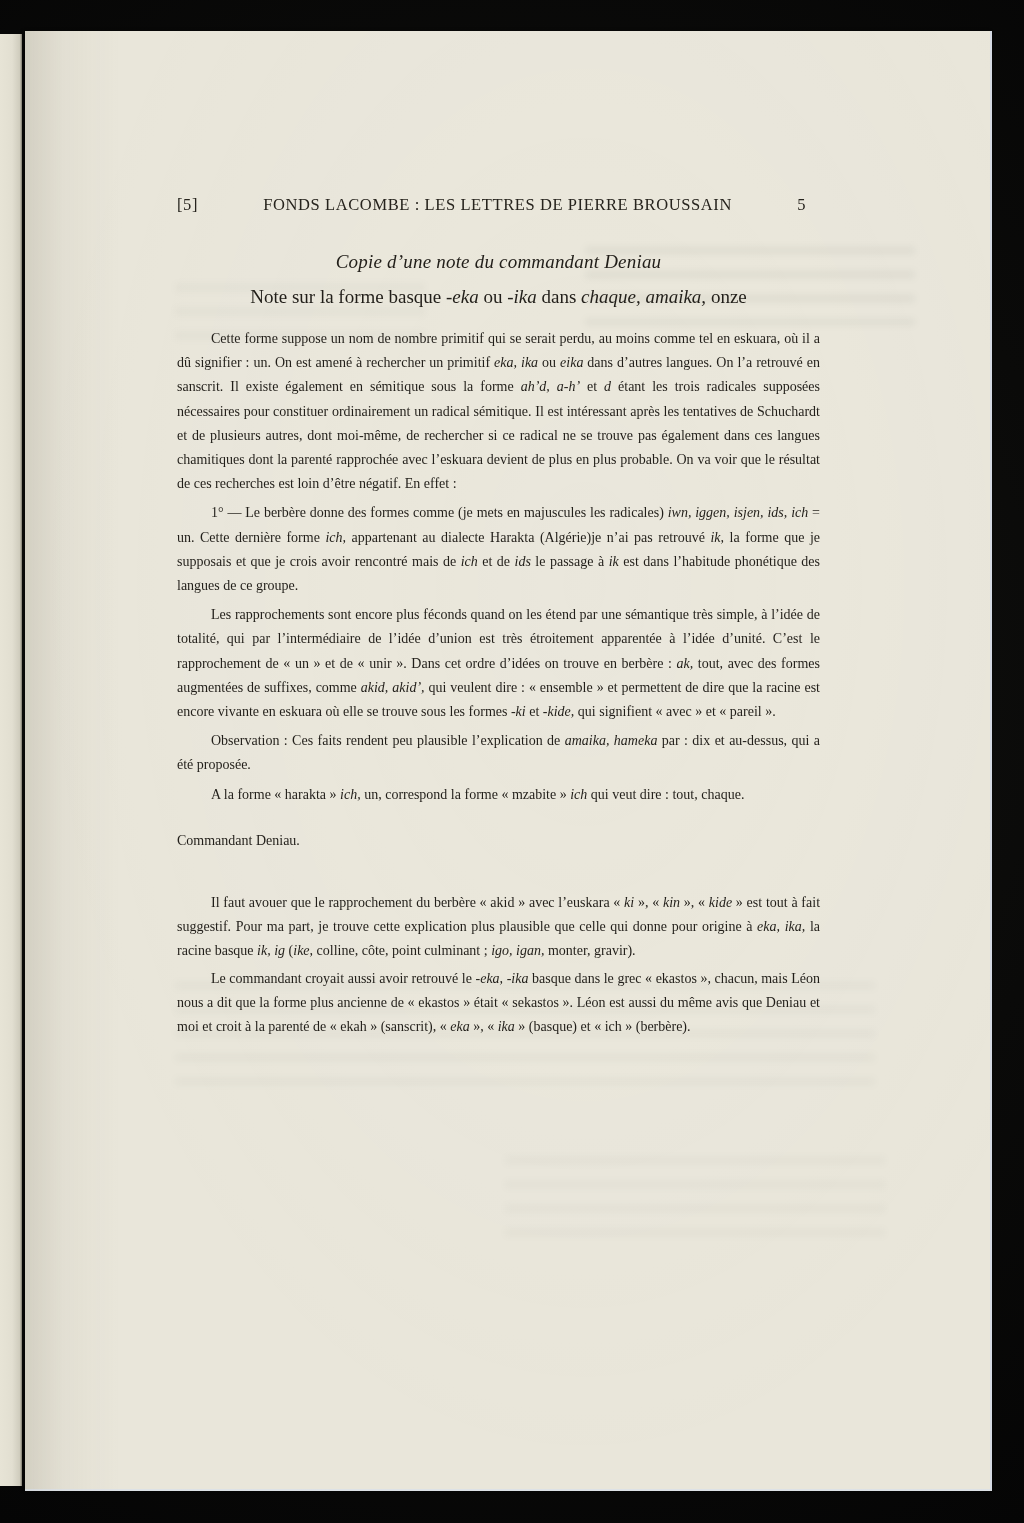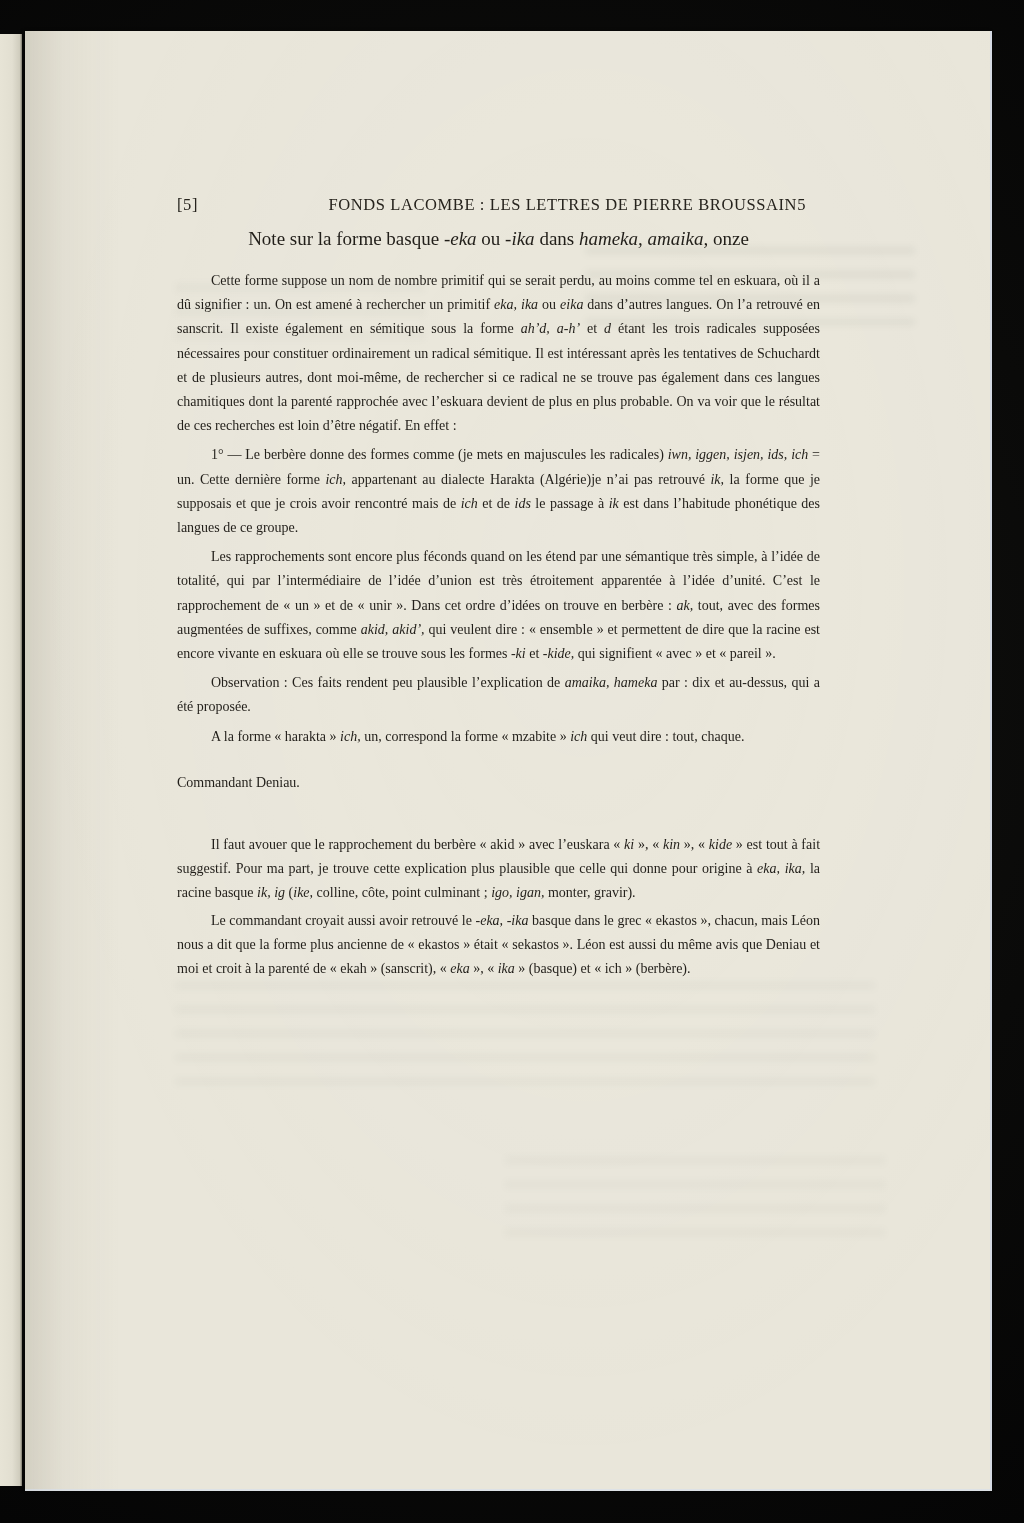--- a/index.html
+++ b/index.html
@@ -65,21 +65,21 @@
     color: #211e19;
   }
   .running-head {
     display: flex;
     align-items: baseline;
     font-size: 16.5px;
     letter-spacing: 0.6px;
     color: #26231d;
   }
   .rh-ref { flex: 0 0 auto; }
-  .rh-title { flex: 1 1 auto; text-align: right; white-space: nowrap; }
+  .rh-title { flex: 1 1 auto; text-align: center; white-space: nowrap; }
   .rh-num { flex: 0 0 auto; padding-right: 14px; }
 
   .note-title {
     margin: 36px 0 0 0;
     font-size: 19px;
     font-weight: normal;
     font-style: italic;
     text-align: center;
     letter-spacing: 0.2px;
   }
@@ -121,22 +121,23 @@
     <div class="ghost g4"></div>
 
     <div class="content">
 
       <div class="running-head">
         <span class="rh-ref">[5]</span>
         <span class="rh-title">FONDS LACOMBE : LES LETTRES DE PIERRE BROUSSAIN</span>
         <span class="rh-num">5</span>
       </div>
 
+      <h1 class="note-title">Copie d’une note du commandant Deniau</h1>
 
-      <div class="note-subtitle">Note sur la forme basque <i>-eka</i> ou <i>-ika</i> dans <i>hameka, amaika,</i> onze</div>
+      <div class="note-subtitle">Note sur la forme basque <i>-eka</i> ou <i>-ika</i> dans <i>chaque, amaika,</i> onze</div>
 
       <div class="body-text">
         <p>Cette forme suppose un nom de nombre primitif qui se serait perdu, au moins comme tel en eskuara, où il a dû signifier : un. On est amené à rechercher un primitif <i>eka, ika</i> ou <i>eika</i> dans d’autres langues. On l’a retrouvé en sanscrit. Il existe également en sémitique sous la forme <i>ah’d, a-h’</i> et <i>d</i> étant les trois radicales supposées nécessaires pour constituer ordinairement un radical sémitique. Il est intéressant après les tentatives de Schuchardt et de plusieurs autres, dont moi-même, de rechercher si ce radical ne se trouve pas également dans ces langues chamitiques dont la parenté rapprochée avec l’eskuara devient de plus en plus probable. On va voir que le résultat de ces recherches est loin d’être négatif. En effet :</p>
         <p>1° — Le berbère donne des formes comme (je mets en majuscules les radicales) <i>iwn, iggen, isjen, ids, ich</i> = un. Cette dernière forme <i>ich,</i> appartenant au dialecte Harakta (Algérie)je n’ai pas retrouvé <i>ik,</i> la forme que je supposais et que je crois avoir rencontré mais de <i>ich</i> et de <i>ids</i> le passage à <i>ik</i> est dans l’habitude phonétique des langues de ce groupe.</p>
         <p>Les rapprochements sont encore plus féconds quand on les étend par une sémantique très simple, à l’idée de totalité, qui par l’intermédiaire de l’idée d’union est très étroitement apparentée à l’idée d’unité. C’est le rapprochement de « un » et de « unir ». Dans cet ordre d’idées on trouve en berbère :  <i>ak,</i> tout, avec des formes augmentées de suffixes, comme <i>akid, akid’,</i> qui veulent dire : « ensemble » et permettent de dire que la racine est encore vivante en eskuara où elle se trouve sous les formes <i>-ki</i> et <i>-kide,</i> qui signifient « avec » et « pareil ».</p>
         <p>Observation :  Ces faits rendent peu plausible l’explication de <i>amaika, hameka</i> par :  dix et au-dessus, qui a été proposée.</p>
         <p>A la forme « harakta » <i>ich,</i> un, correspond la forme « mzabite » <i>ich</i> qui veut dire : tout, chaque.</p>
         <p class="signature">Commandant Deniau.</p>
       </div>
 

